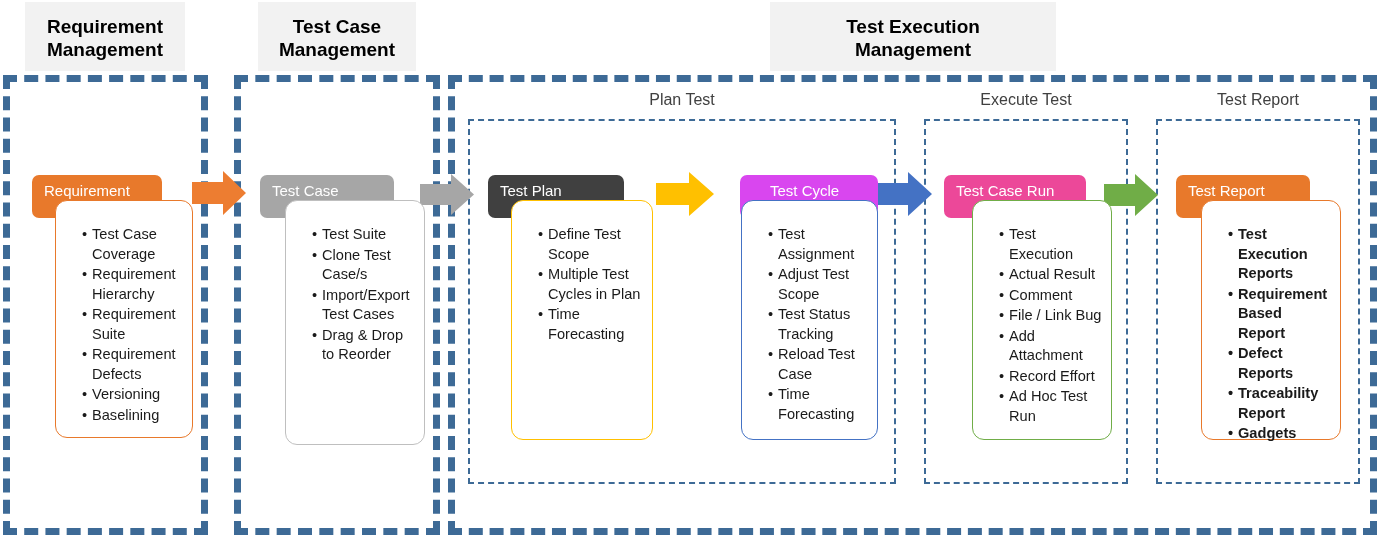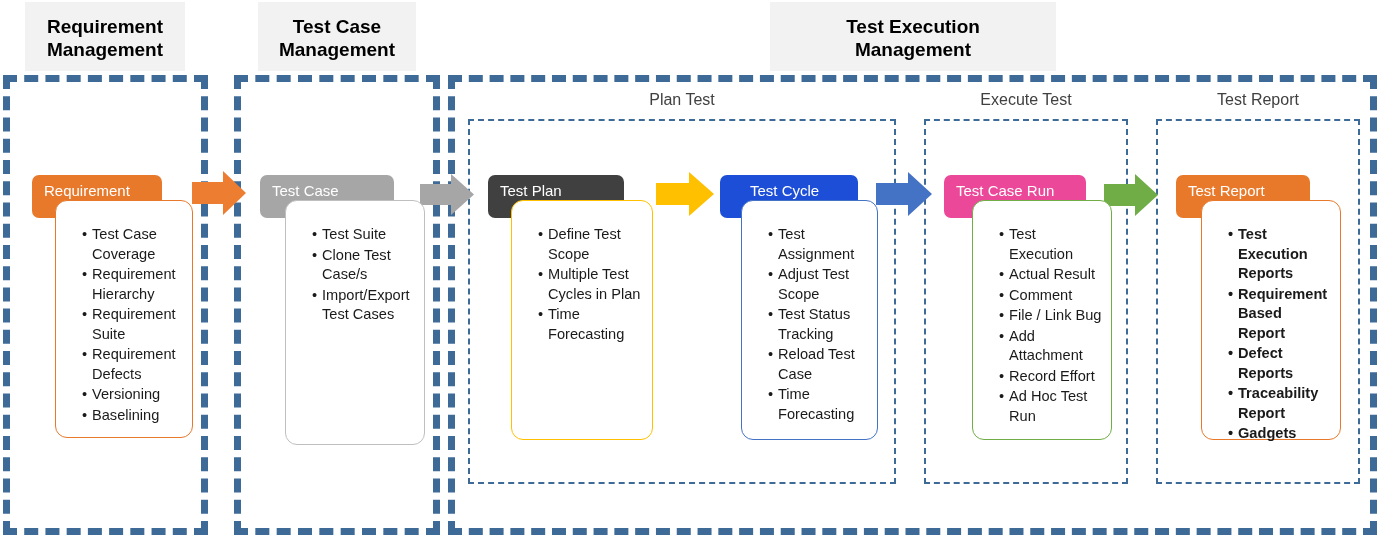--- a/index.html
+++ b/index.html
@@ -195,20 +195,21 @@
     <div class="phase-header" style="left:260px; top:175px; width:134px; height:43px; background:#A6A6A6;">
       <span>Test Case</span>
     </div>
     <div class="phase-card" style="left:285px; top:200px; width:140px; height:245px; border-color:#BFBFBF;">
       <div class="card-wash"></div>
       <div class="card-inner">
         <ul>
           <li>Test Suite</li>
           <li>Clone Test Case/s</li>
           <li>Import/Export Test Cases</li>
+          <li>Drag &amp; Drop to Reorder</li>
         </ul>
       </div>
     </div>
   </div>
 
   <div class="phase">
     <div class="phase-header" style="left:488px; top:175px; width:136px; height:43px; background:#404040;">
       <span>Test Plan</span>
     </div>
     <div class="phase-card" style="left:511px; top:200px; width:142px; height:240px; border-color:#FFC000;">
@@ -217,21 +218,21 @@
         <ul>
           <li>Define Test Scope</li>
           <li>Multiple Test Cycles in Plan</li>
           <li>Time Forecasting</li>
         </ul>
       </div>
     </div>
   </div>
 
   <div class="phase">
-    <div class="phase-header" style="left:720px; top:175px; width:138px; height:43px; background:#1d4ed8;padding-left:30px;">
+    <div class="phase-header" style="left:740px; top:175px; width:138px; height:43px; background:#d946ef;padding-left:30px;">
       <span>Test Cycle</span>
     </div>
     <div class="phase-card" style="left:741px; top:200px; width:137px; height:240px; border-color:#4472C4;">
       <div class="card-wash"></div>
       <div class="card-inner">
         <ul>
           <li>Test Assignment</li>
           <li>Adjust Test Scope</li>
           <li>Test Status Tracking</li>
           <li>Reload Test Case</li>

